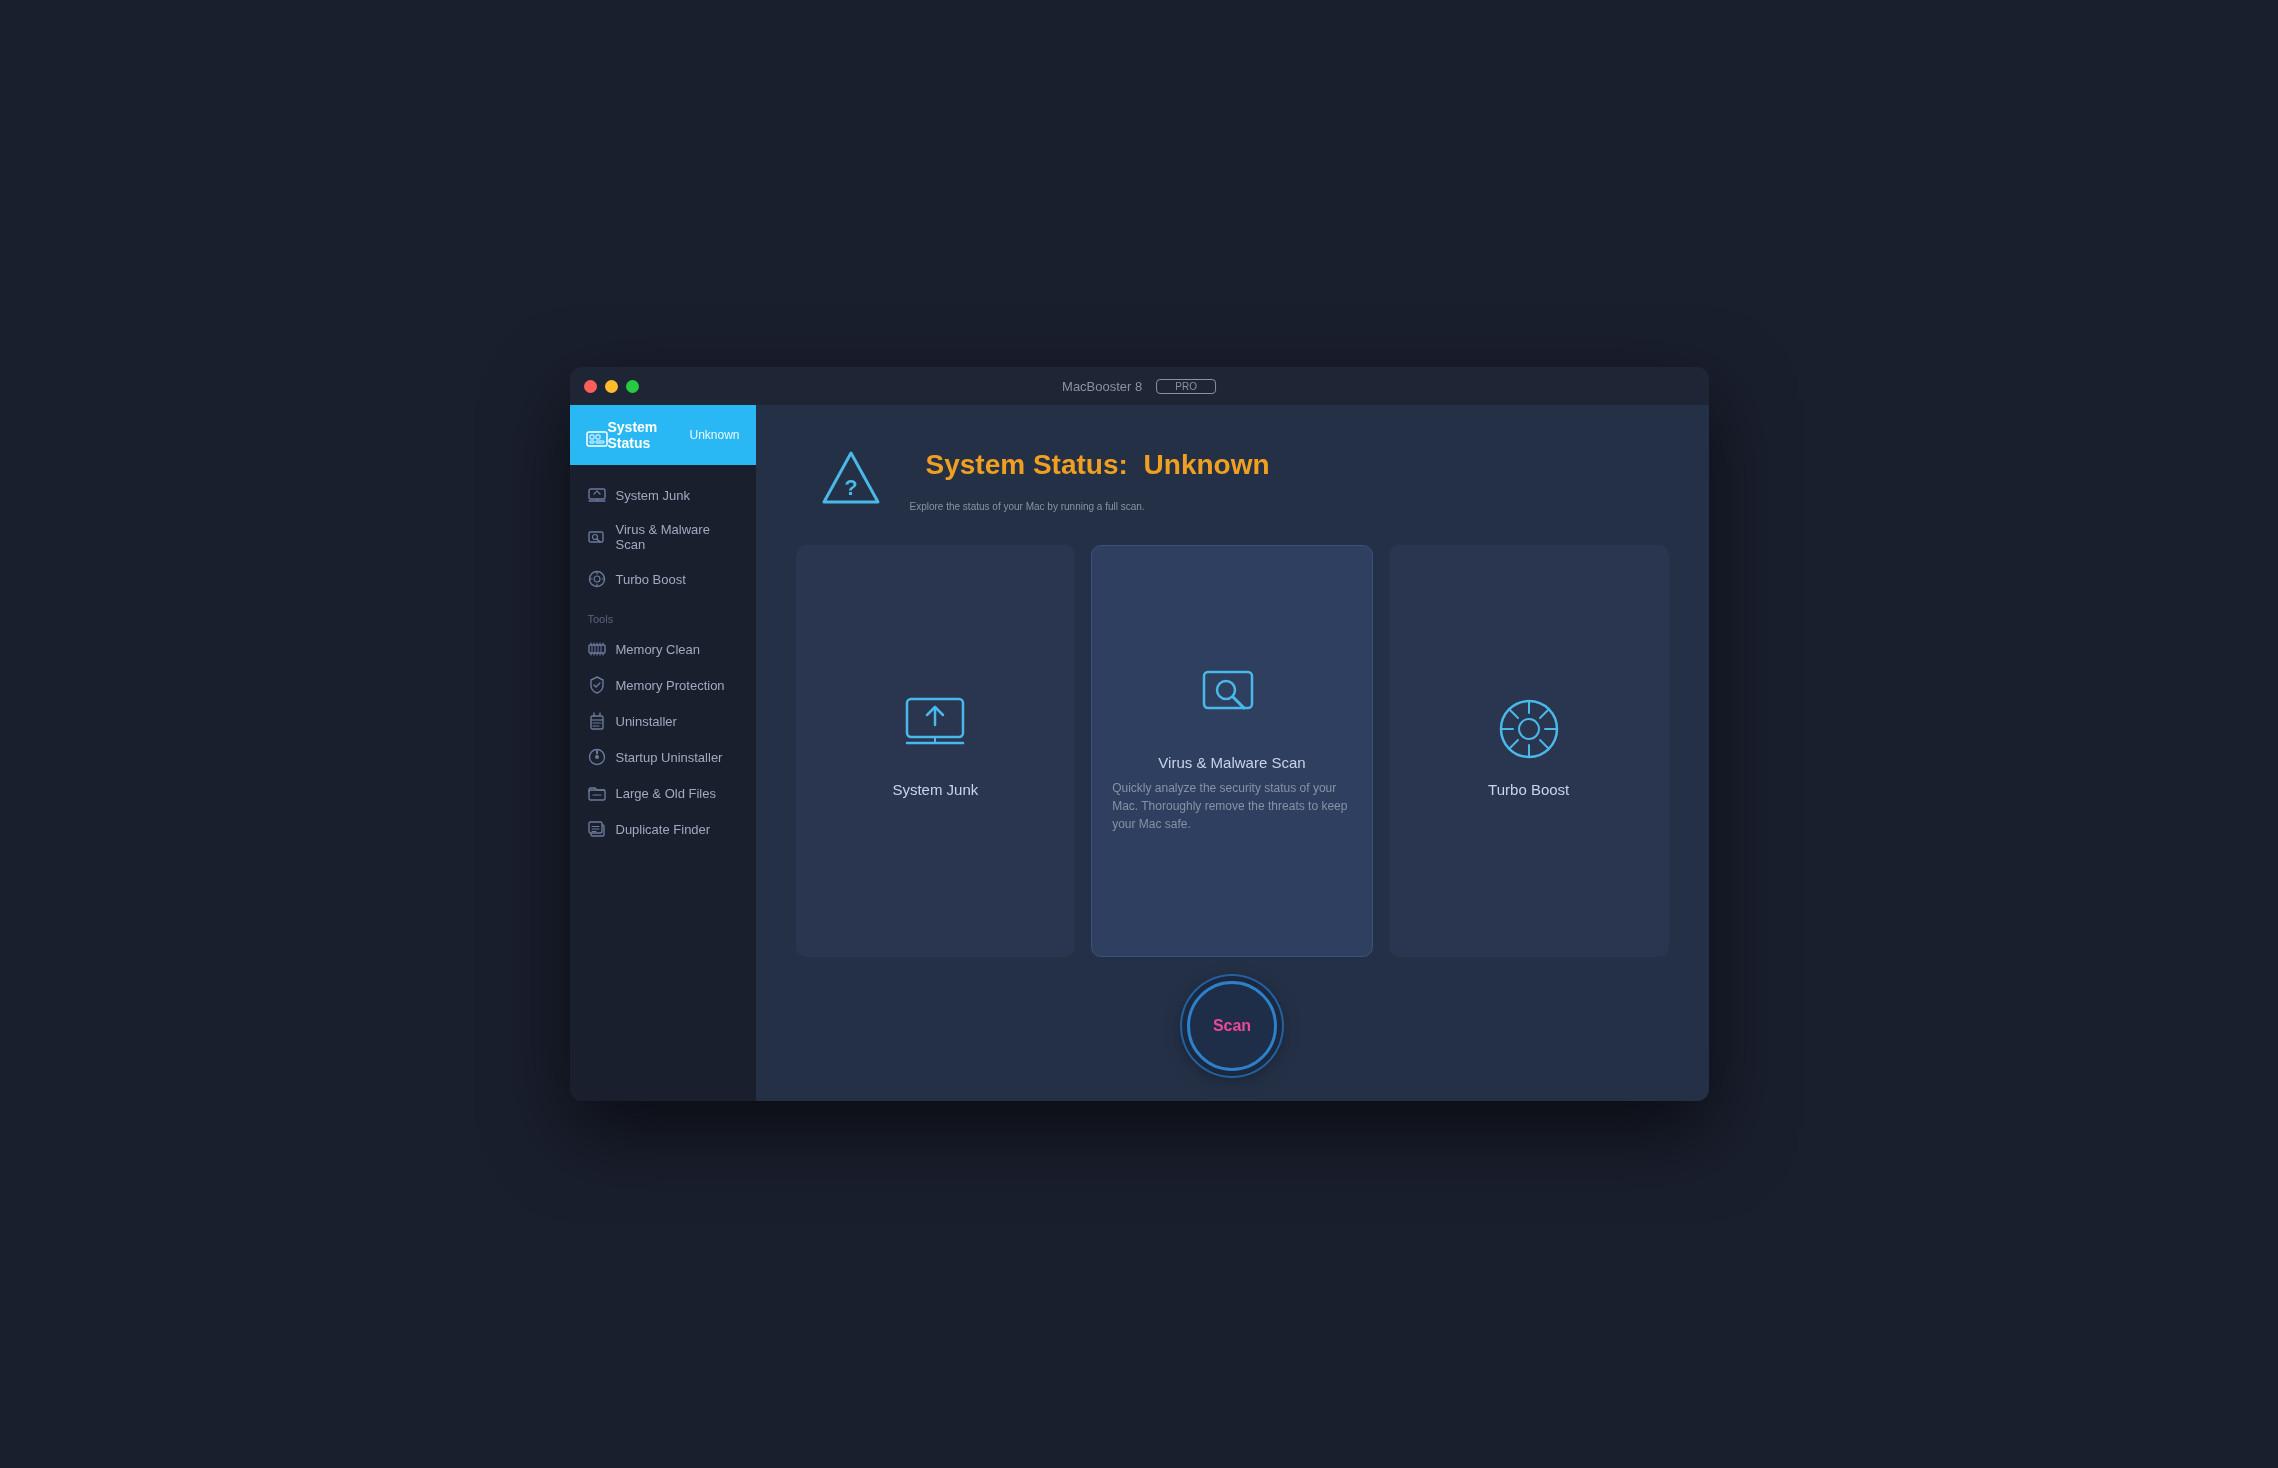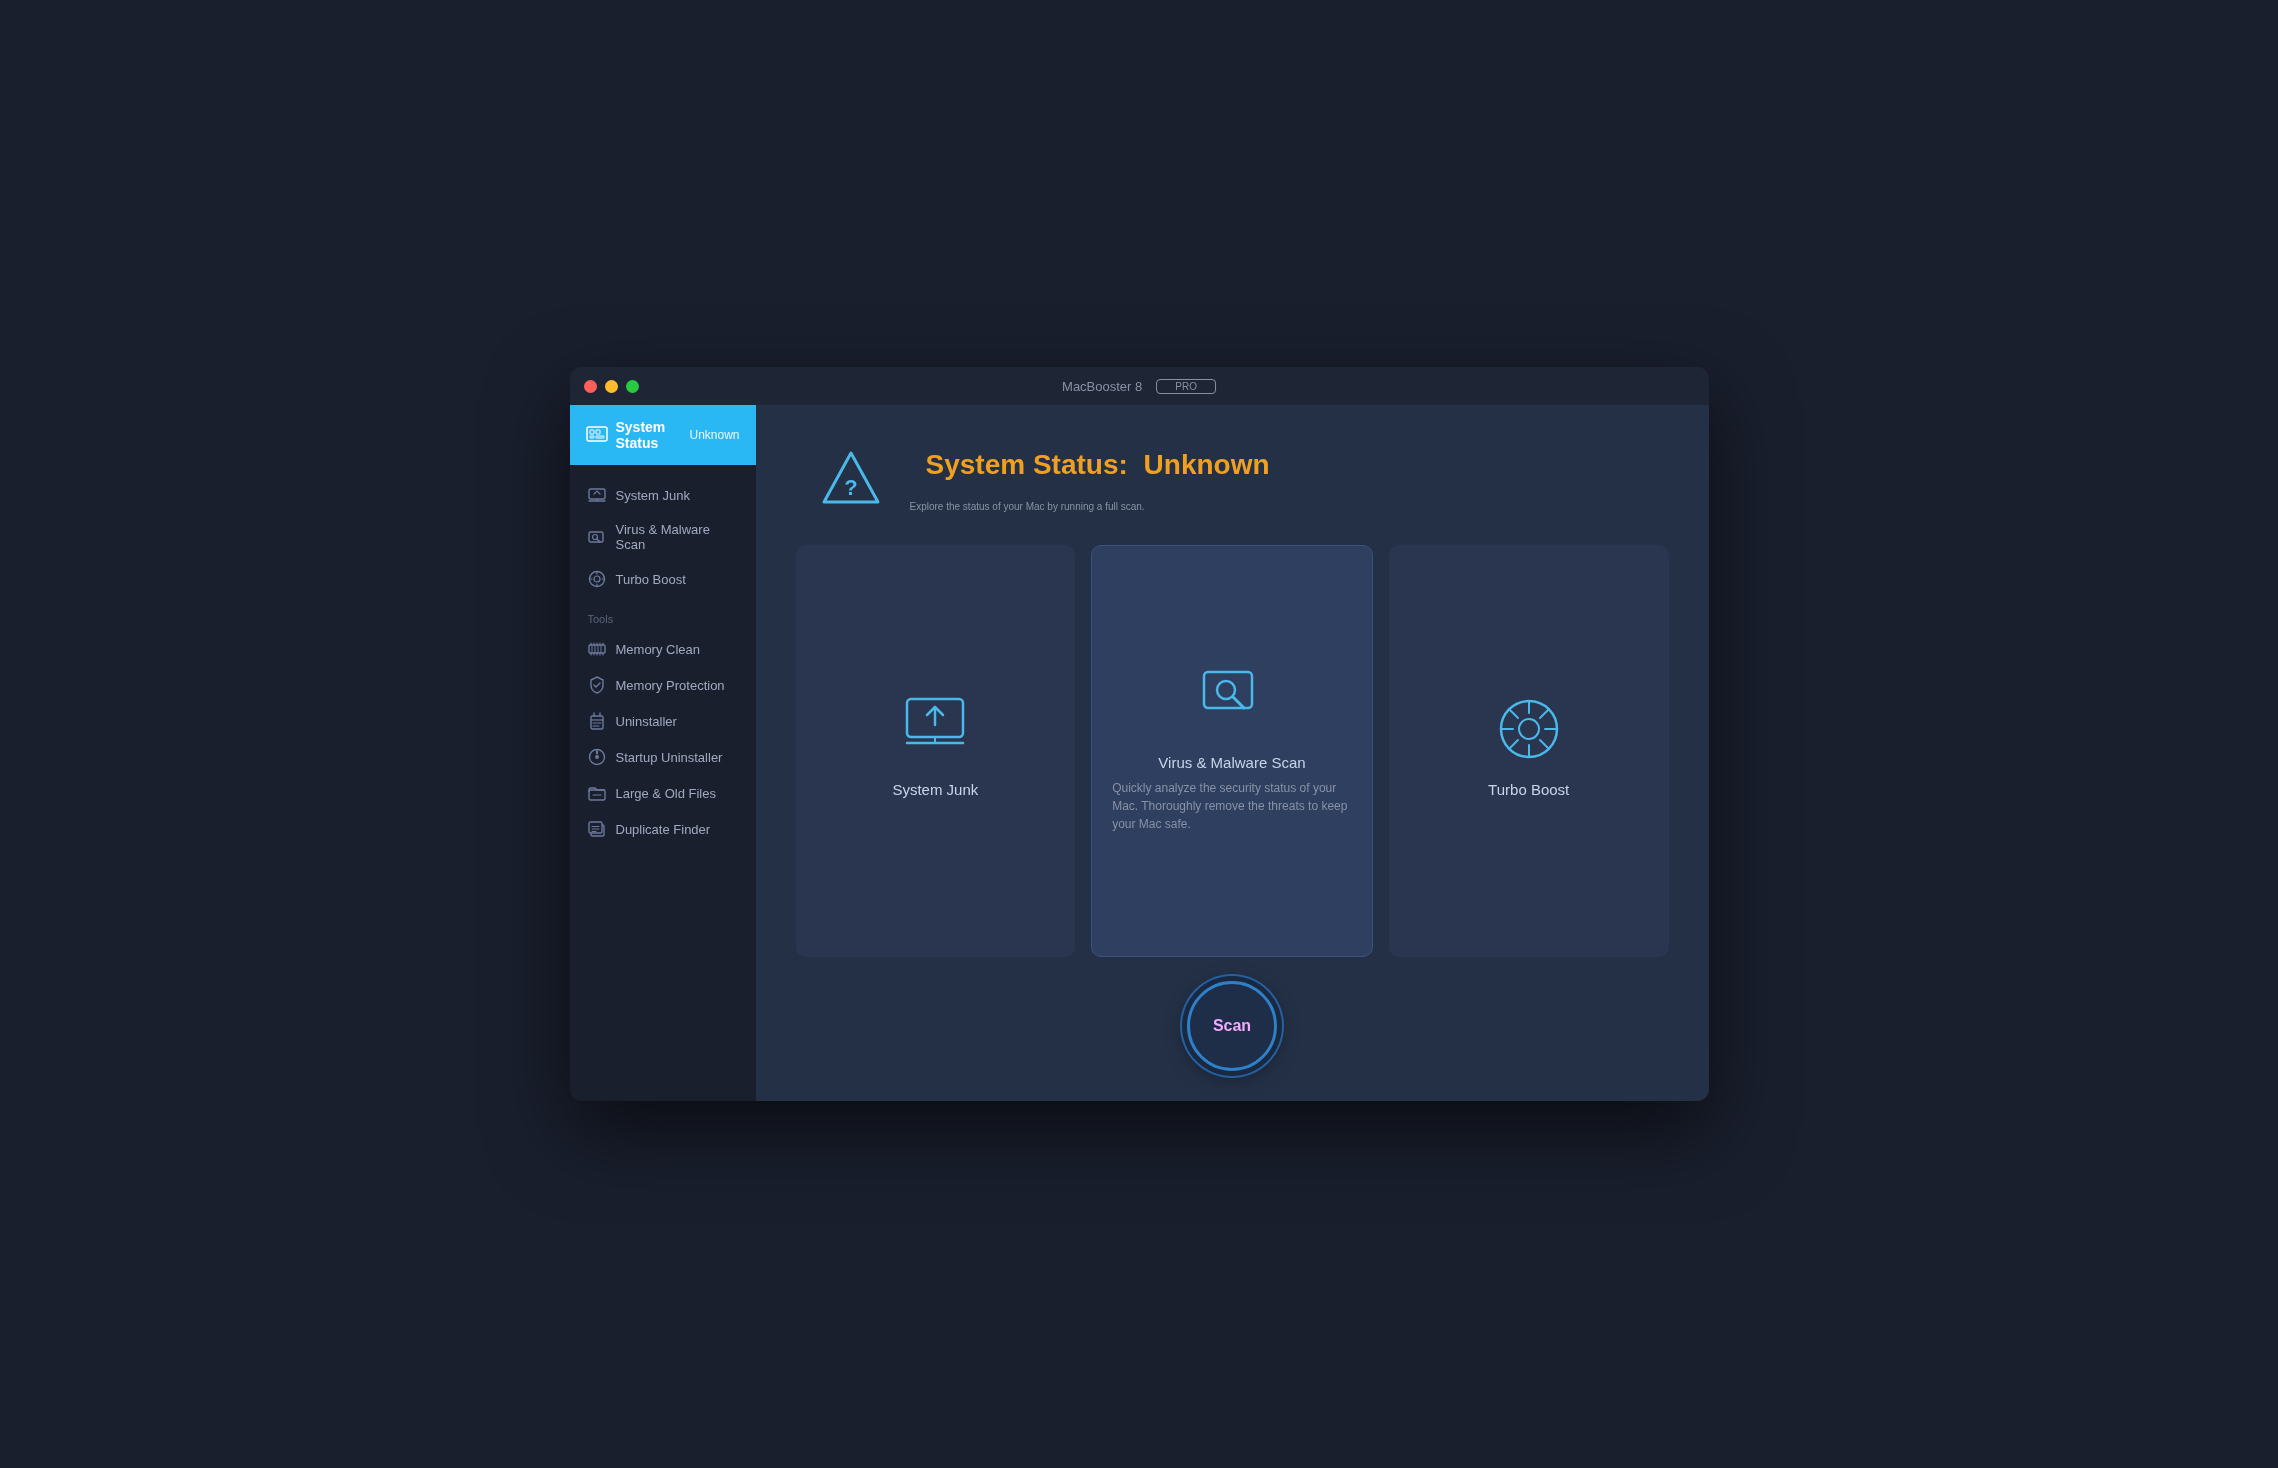--- a/index.html
+++ b/index.html
@@ -73,22 +73,21 @@
     .sidebar-header {
       background: #2ab8f5;
       padding: 14px 16px;
       display: flex;
       align-items: center;
       justify-content: space-between;
       height: 60px;
     }
     .sidebar-header-left {
       display: flex;
-      align-items: center;
-      gap: 8px;
+      align-items: flex-end;
     }
     .sidebar-header-icon {
       color: white;
       font-size: 18px;
     }
     .sidebar-header-title {
       color: white;
       font-size: 14px;
       font-weight: 600;
     }
@@ -203,21 +202,21 @@
       justify-content: center;
       padding: 24px 0 30px;
     }
     .scan-button {
       width: 90px;
       height: 90px;
       border-radius: 50%;
       background: #1e2d48;
       border: 3px solid #2e80c8;
       box-shadow: 0 0 0 5px #1a2840, 0 0 0 7px #2560a0, 0 4px 20px rgba(0,0,0,0.5);
-      color: #f0abfc;
+      color: #ec4899;
       font-size: 16px;
       font-weight: 600;
       cursor: pointer;
       display: flex;
       align-items: center;
       justify-content: center;
       transition: all 0.2s;
     }
     
     svg { display: block; }

